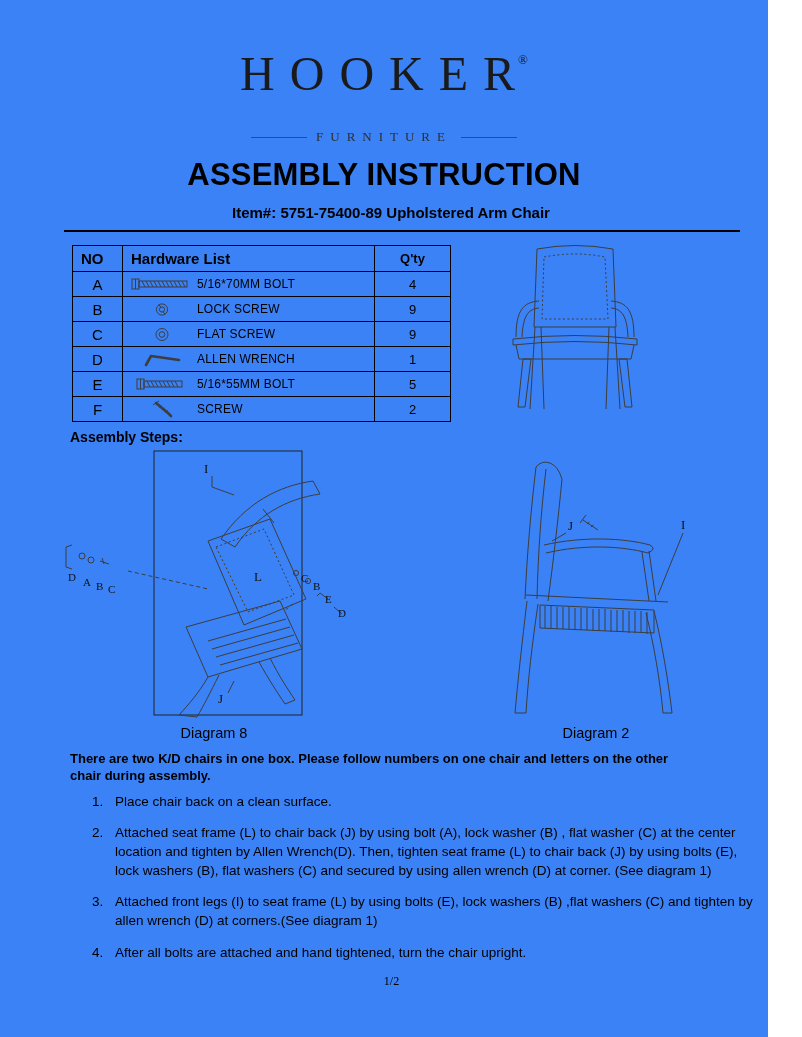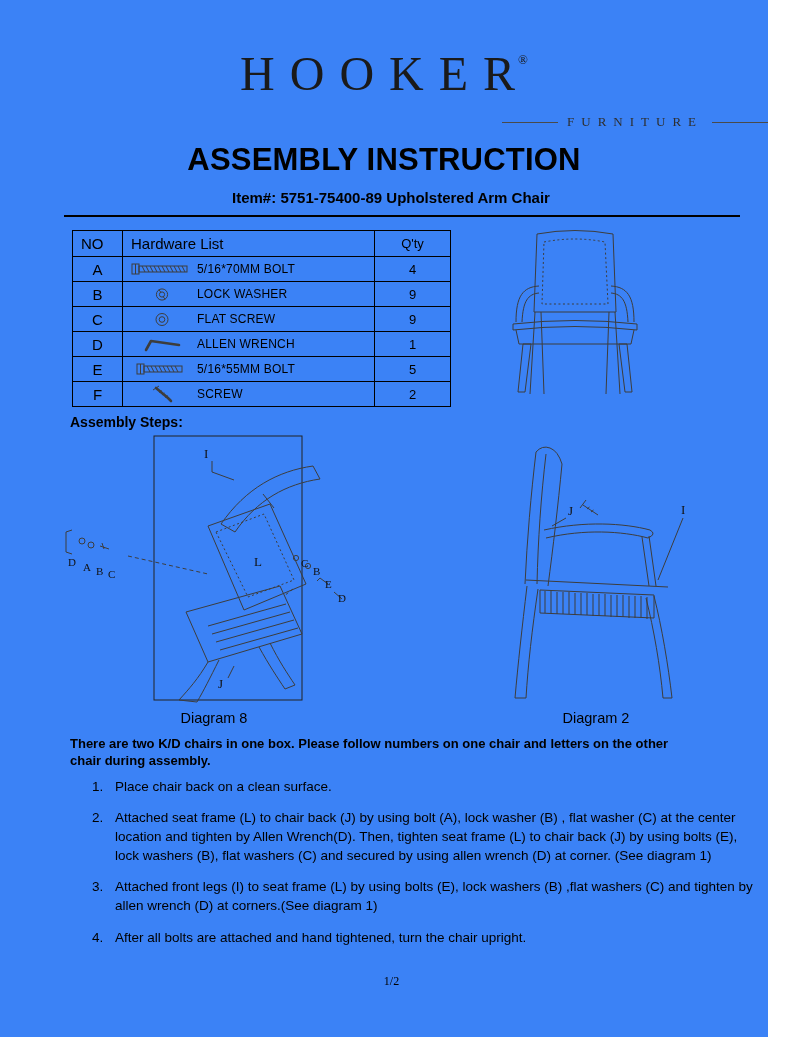--- a/index.html
+++ b/index.html
@@ -5,34 +5,34 @@
   * { margin:0; padding:0; box-sizing:border-box; }
   html,body { background:#fff; }
   body { font-family:"Liberation Sans", sans-serif; color:#000; }
   .page { width:768px; height:1037px; position:relative; background:#3b82f6; overflow:hidden; }
 
   
   .logo-block { text-align:center; padding-top:34px; }
   .brand-row { line-height:52px; white-space:nowrap; }
   .brand { font-family:"Liberation Serif", serif; font-size:48px; letter-spacing:15px; color:#1a1a1a; }
   .reg { font-family:"Liberation Serif", serif; font-size:13px; vertical-align:26px; margin-left:-12px; color:#1a1a1a; }
-  .furniture-row { display:flex; align-items:center; justify-content:flex-end; gap:9px; margin-top:3px; }
+  .furniture-row { display:flex; align-items:center; justify-content:center; gap:9px; margin-top:18px; }
   .dash-line { width:56px; border-top:1.5px solid #4a4a4a; }
   .furniture { font-family:"Liberation Serif", serif; font-size:13px; letter-spacing:7px; color:#2e2e2e; }
   .title { font-size:31px; font-weight:bold; margin-top:12px; letter-spacing:0.2px; }
   .item-line { font-size:15px; font-weight:bold; margin-top:11px;margin-left:14px; }
   .rule { margin:9px 0 0 64px; width:676px; border:none; border-top:2.5px solid #000; }
 
   .notice { font-size:17px; margin:15px 0 0 70px; }
 
   
   .parts-row { display:flex; align-items:flex-start; margin:13px 0 0 72px; }
   table.hw-table { border-collapse:collapse; }
   .hw-table th, .hw-table td { border:1px solid #000; }
-  .hw-table th { font-weight:normal; font-size:15px; text-align:left; padding:3px 8px; height:26px; }
+  .hw-table th { font-weight:bold; font-size:15px; text-align:left; padding:3px 8px; height:26px; }
   th.qty-h { text-align:center; font-size:13px; padding:1px 4px; }
   td.no-cell { width:50px; text-align:center; font-size:15px; height:25px; }
   td.hw-cell { width:252px; padding:1px 4px; }
   td.qty-cell { width:76px; text-align:center; font-size:13px; }
   .hw-inner { display:flex; align-items:center; }
   .hw-icon { width:70px; display:flex; justify-content:center; align-items:center; }
   .hw-name { font-size:12px; letter-spacing:0.2px; }
   .chair-illu { margin-left:40px; margin-top:-6px; }
 
   .steps-label { font-size:14px; font-weight:bold; margin:7px 0 0 70px; }
@@ -111,21 +111,21 @@
           <td class="no-cell">B</td>
           <td class="hw-cell">
               <div class="hw-inner">
             <span class="hw-icon">
               <svg width="20" height="17" viewBox="0 0 20 17">
                     <circle cx="10" cy="8.5" r="5.6"></circle>
                     <circle cx="10" cy="8.5" r="2.6"></circle>
                     <path d="M6.8,3.8 l2.2,2.6 M13.2,13.2 l-2.2,-2.6"></path>
                   </svg>
             </span>
-            <span class="hw-name">LOCK WASHER</span>
+            <span class="hw-name">LOCK SCREW</span>
           </div>
             </td>
           <td class="qty-cell">9</td>
         </tr>
         <tr>
           <td class="no-cell">C</td>
           <td class="hw-cell">
               <div class="hw-inner">
             <span class="hw-icon">
               <svg width="20" height="17" viewBox="0 0 20 17">

